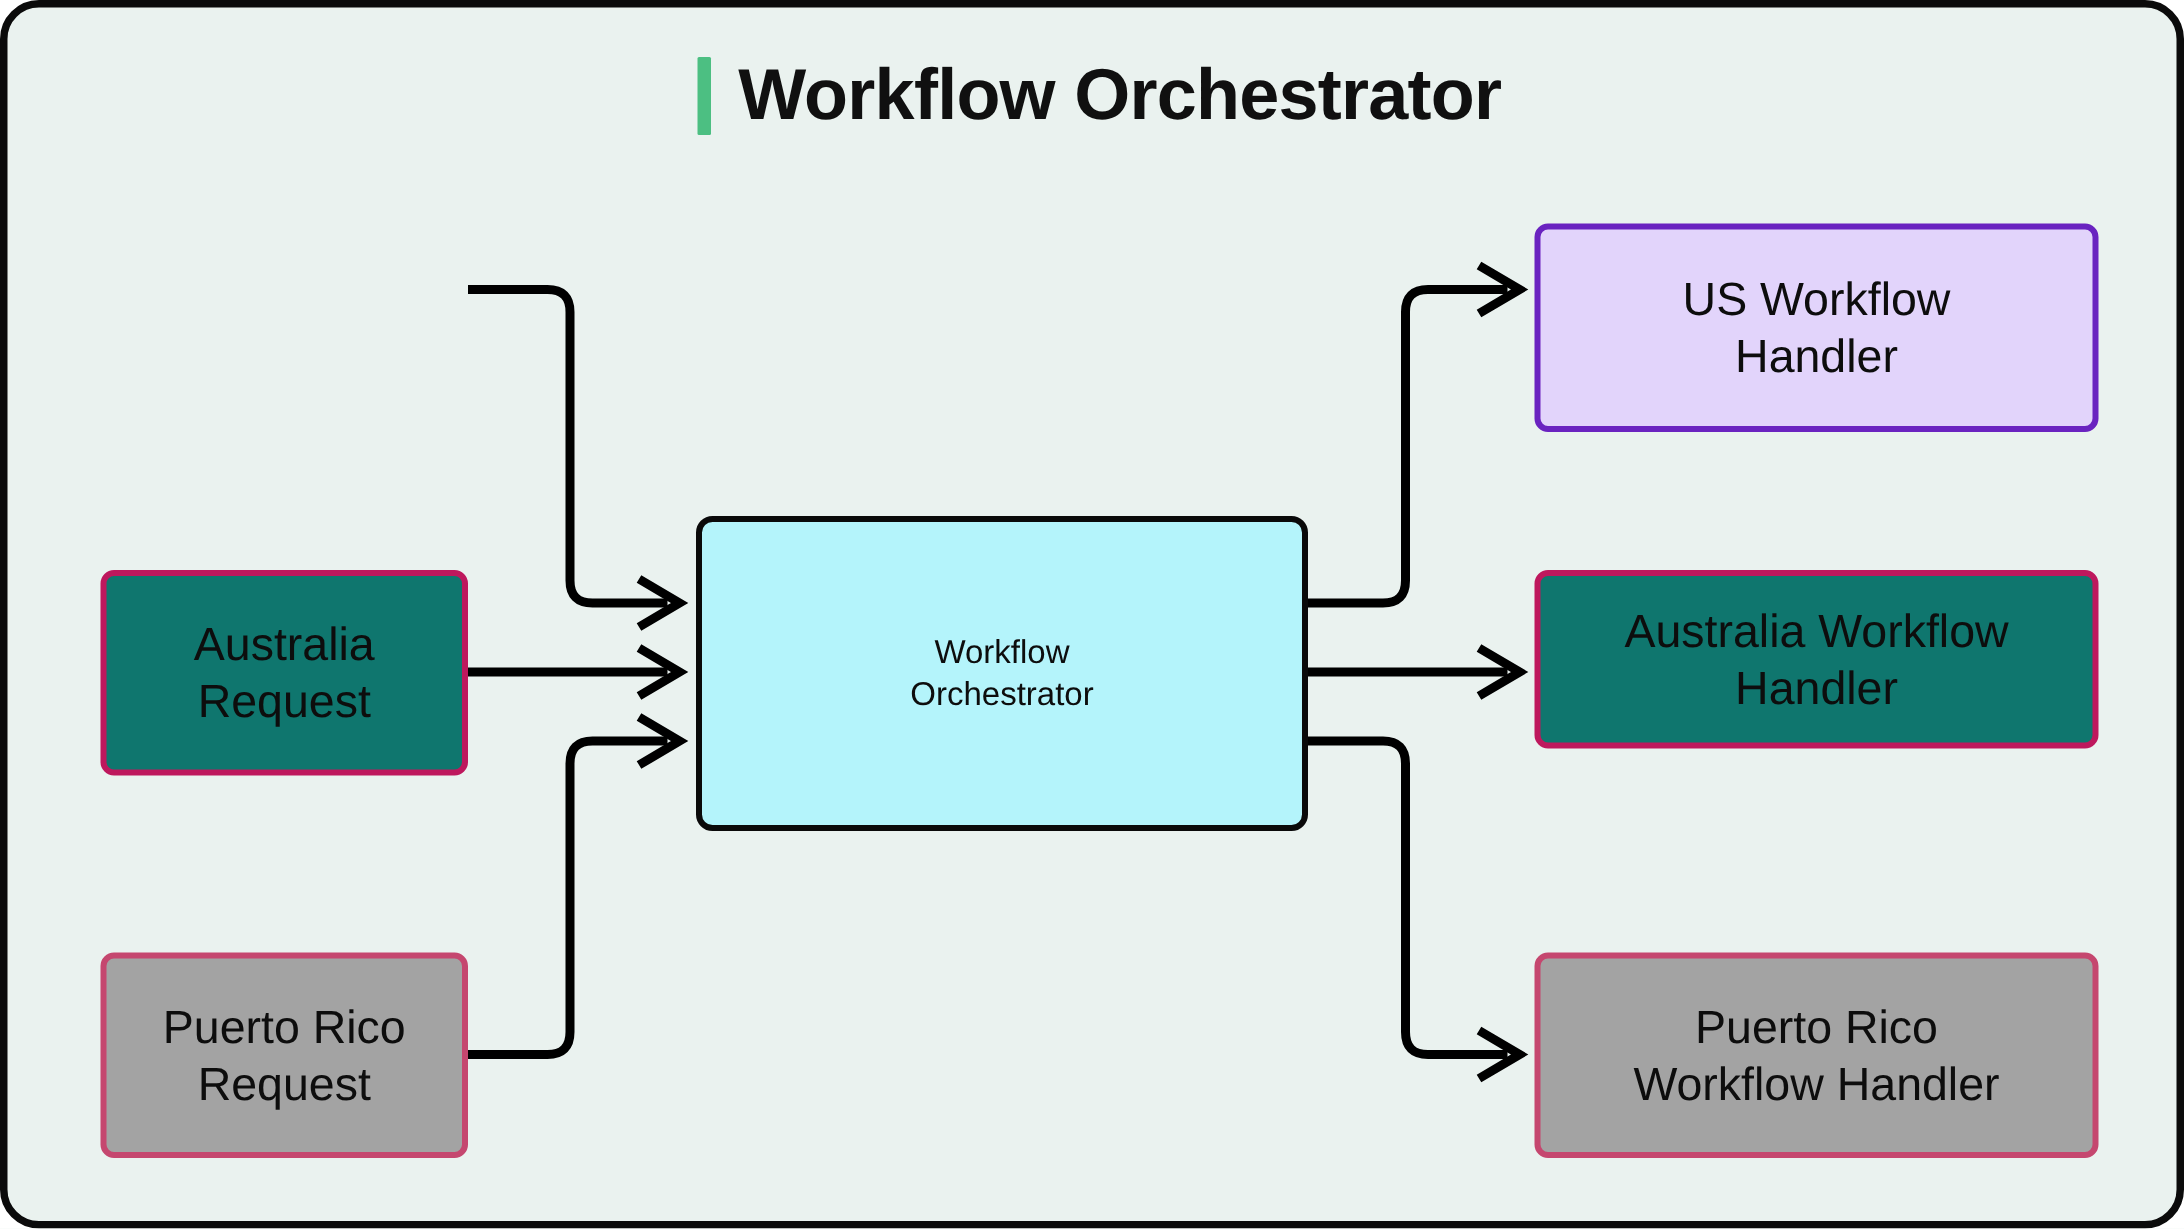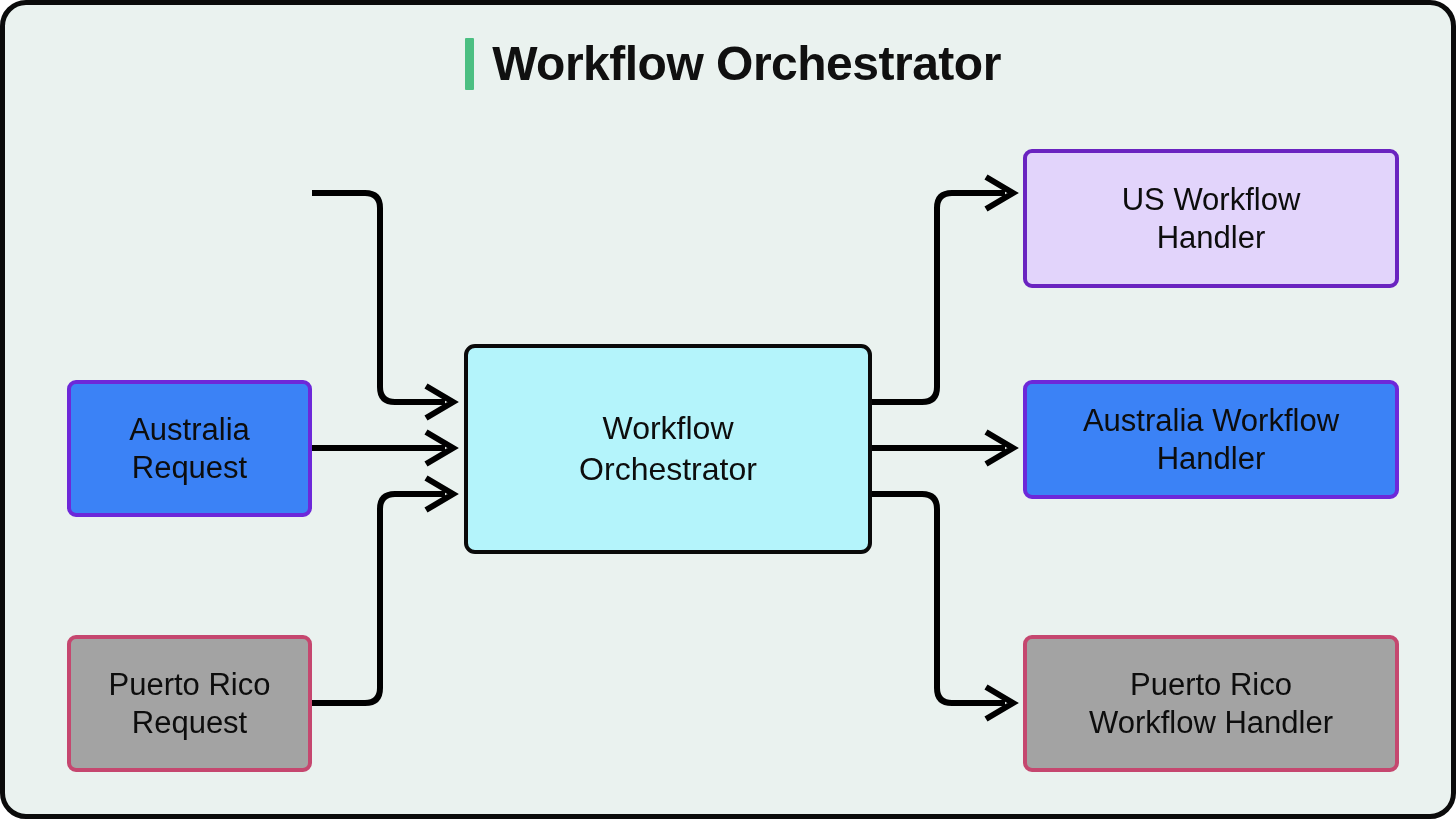--- a/index.html
+++ b/index.html
@@ -87,26 +87,26 @@
     text-align: center;
     border-radius: 9px;
     font-size: 31px;
     line-height: 1.22;
     color: #0d0d0d;
     padding: 4px 12px;
     white-space: pre-line;
   }
 
   .node-purple { background: #e2d4fb; border: 4px solid #6a23c0; }
-  .node-green  { background: #3b82f6; border: 4px solid #6d28d9; }
+  .node-green  { background: #0f766e; border: 4px solid #be185d; }
   .node-pink   { background: #a3a3a3; border: 4px solid #c5476f; }
   .node-cyan   { background: #b4f4fb; border: 4px solid #0a0a0a; border-radius: 11px; }
 
   #node-orchestrator {
-    font-size: 32px;
+    font-size: 22px;
     line-height: 1.28;
   }
 </style>
 </head>
 <body>
 
 <div id="canvas">
 
   <div id="title-row">
     <div id="title-accent"></div>

